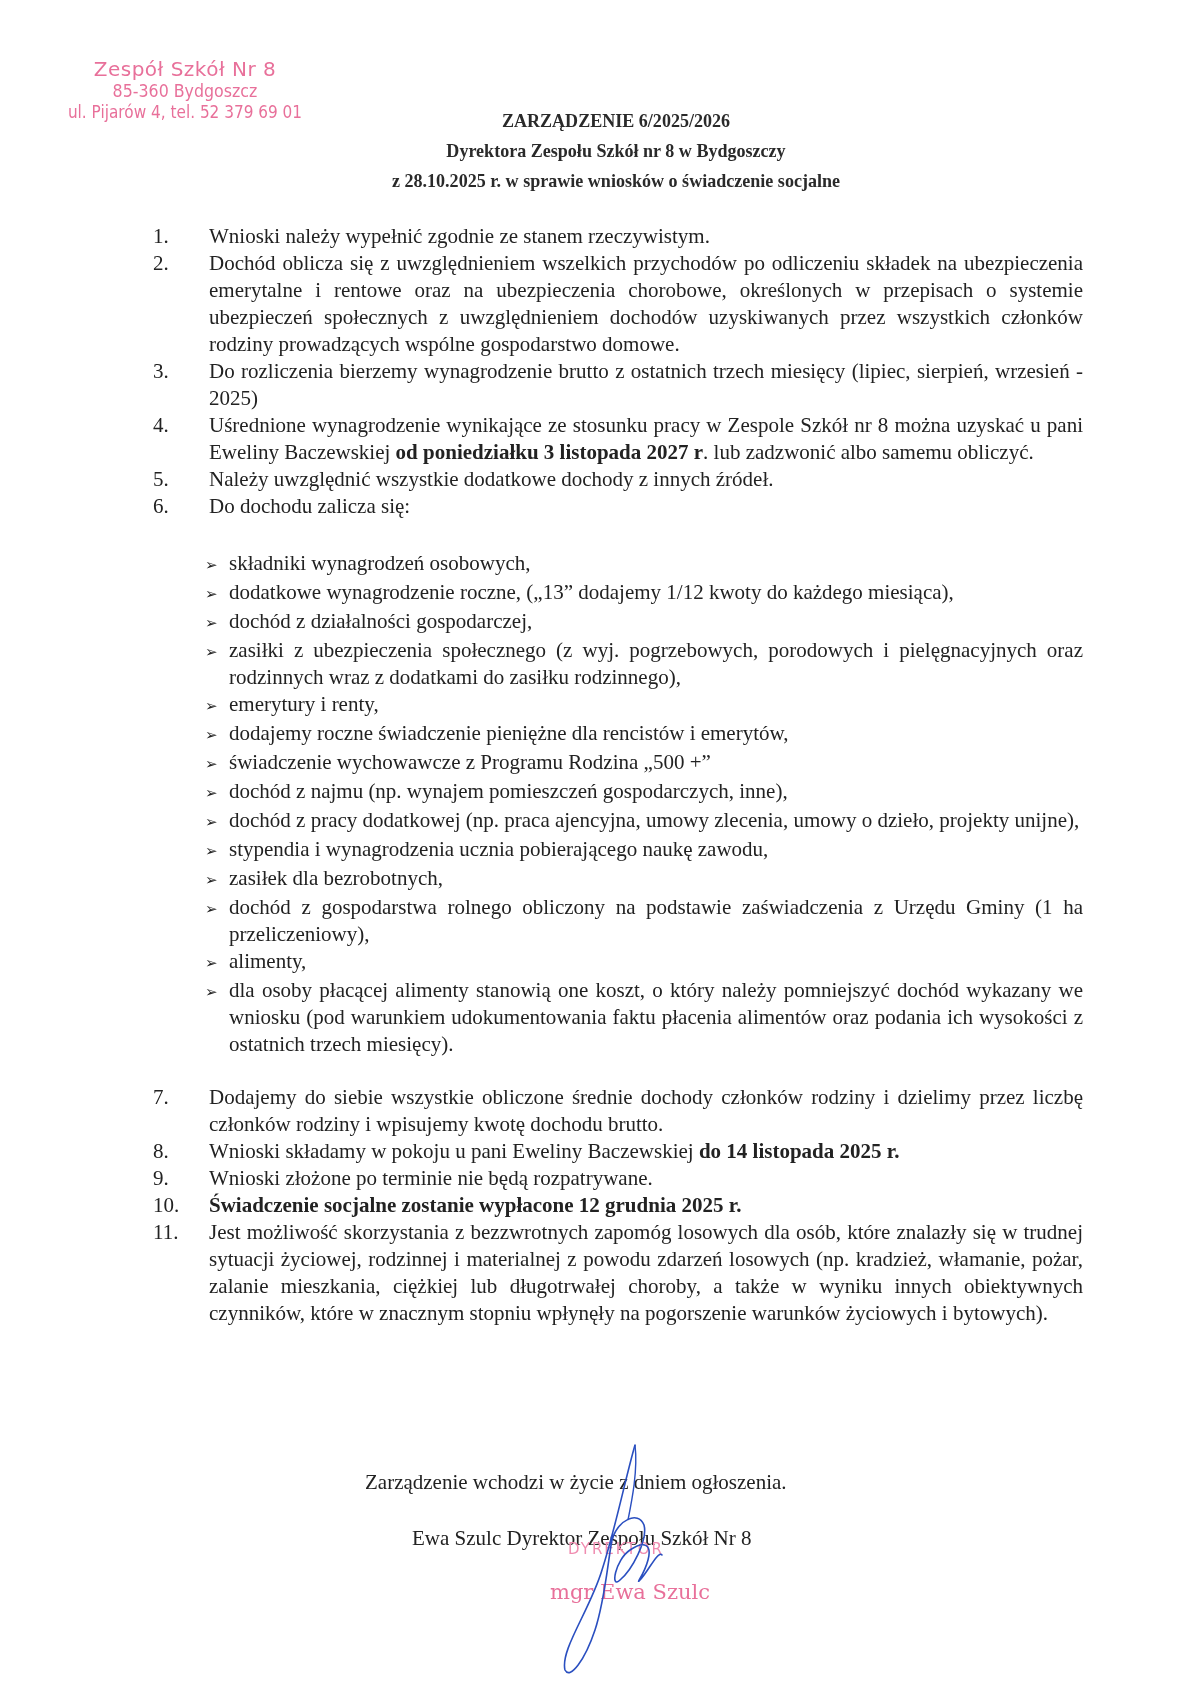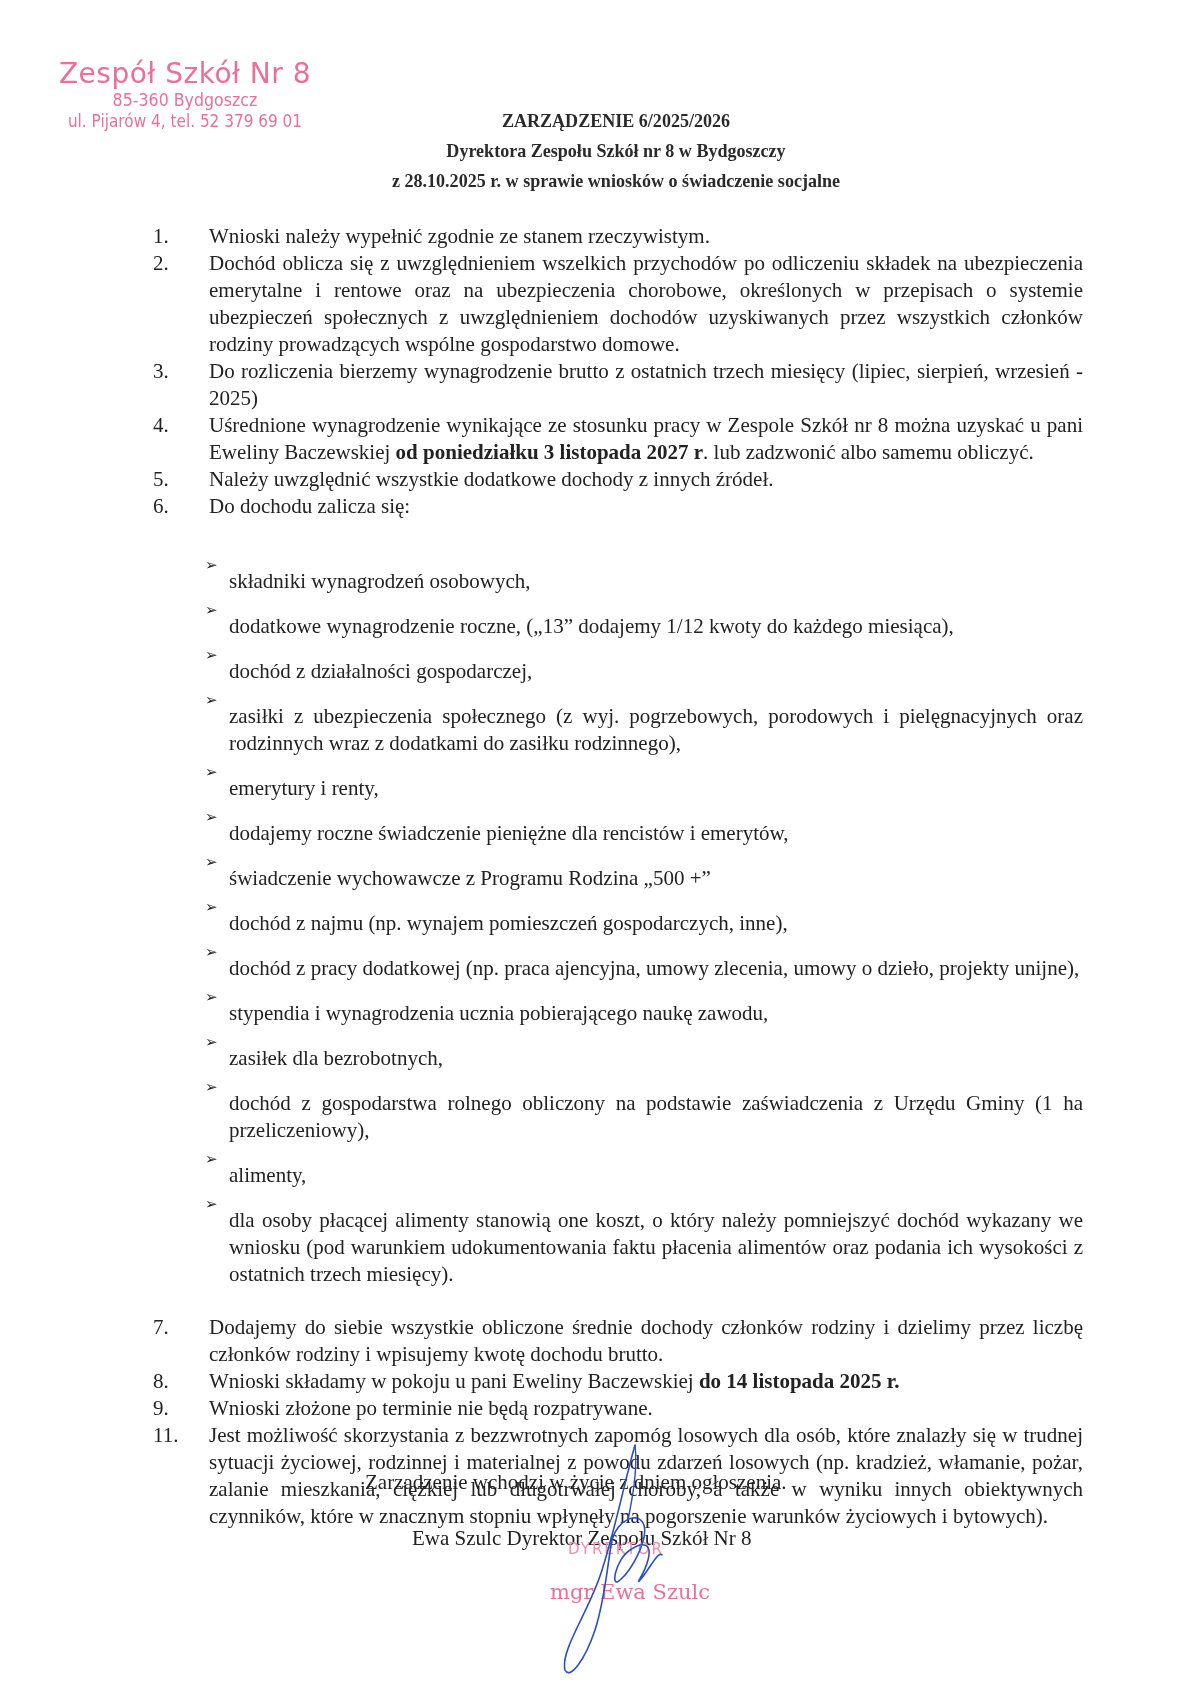--- a/index.html
+++ b/index.html
@@ -1,33 +1,33 @@
 <!DOCTYPE html>
 <html><head>
   <meta charset="utf-8">
   <style>
     html, body { margin: 0; padding: 0; background: #ffffff; }
     body { width: 1190px; height: 1683px; position: relative; overflow: hidden;
            font-family: "Liberation Serif", "DejaVu Serif", serif; color: #222; }
     .stamp { position: absolute; left: 40px; top: 58px; width: 290px; text-align: center;
              color: #e8709a; font-family: "DejaVu Sans", "Liberation Sans", sans-serif; line-height: 1.15; }
-    .stamp .s1 { font-size: 28px; letter-spacing: 0.5px; }
+    .stamp .s1 { font-size: 20px; letter-spacing: 0.5px; }
     .stamp .s2 { font-size: 18px; transform: scaleX(0.88); }
     .stamp .s3 { font-size: 18px; transform: scaleX(0.85); white-space: nowrap; }
     .header { position: absolute; left: 296px; top: 106px; width: 640px; text-align: center;
               font-weight: bold; font-size: 19px; line-height: 30px; color: #2a2a2a; }
     .header div { transform: scaleX(0.95); }
     .body { position: absolute; left: 153px; top: 223px; width: 930px; font-size: 21px; line-height: 27px; }
     .item { display: flex; }
     .num { width: 56px; flex: none; }
     .txt { flex: 1; text-align: justify; }
     .bullets { margin: 30px 0 26px 52px; padding: 0; list-style: none; }
     .bullets li { display: flex; }
     .bullets .arr { width: 24px; flex: none; font-family: "DejaVu Sans", sans-serif; font-size: 15px; padding-top: 2px; }
-    .bullets .btxt { flex: 1; text-align: justify; margin-top: 18px; }
+    .bullets .btxt { flex: 1; text-align: justify; }
     b { font-weight: bold; }
     .closing { position: absolute; top: 1470px; left: 0; width: 1190px; text-align: center; font-size: 21px; }
     .closing .c1 { position: absolute; left: 365px; top: 0; }
     .closing .c2 { position: absolute; left: 412px; top: 56px; font-family: Liberation Serif, serif; }
     .sig-stamp1 { position: absolute; left: 568px; top: 1540px; color: #f08cb0; font-size: 15px;
                   font-family: "DejaVu Sans", sans-serif; letter-spacing: 2px; }
     .sig-stamp2 { position: absolute; left: 550px; top: 1580px; color: #e8709a; font-size: 21px; 
                   font-family: "DejaVu Serif", serif; }
     .signature { position: absolute; left: 540px; top: 1440px; }
   </style>
@@ -137,20 +137,24 @@
   </div>
   <div class="item">
     <span class="num">8.</span>
     <span class="txt"><span>Wnioski składamy w pokoju u pani Eweliny Baczewskiej </span><b>do 14 listopada 2025 r.</b></span>
   </div>
   <div class="item">
     <span class="num">9.</span>
     <span class="txt">Wnioski złożone po terminie nie będą rozpatrywane.</span>
   </div>
   <div class="item">
+    <span class="num">10.</span>
+    <span class="txt"><b>Świadczenie socjalne zostanie wypłacone 12 grudnia 2025 r.</b></span>
+  </div>
+  <div class="item">
     <span class="num">11.</span>
     <span class="txt">Jest możliwość skorzystania z bezzwrotnych zapomóg losowych dla osób, które znalazły się w trudnej sytuacji życiowej, rodzinnej i materialnej z powodu zdarzeń losowych (np. kradzież, włamanie, pożar, zalanie mieszkania, ciężkiej lub długotrwałej choroby, a także w wyniku innych obiektywnych czynników, które w znacznym stopniu wpłynęły na pogorszenie warunków życiowych i bytowych).</span>
   </div>
 </div>
 
 <div class="closing">
   <div class="c1">Zarządzenie wchodzi w życie z dniem ogłoszenia.</div>
   <div class="c2">Ewa Szulc Dyrektor Zespołu Szkół Nr 8</div>
 </div>
 

